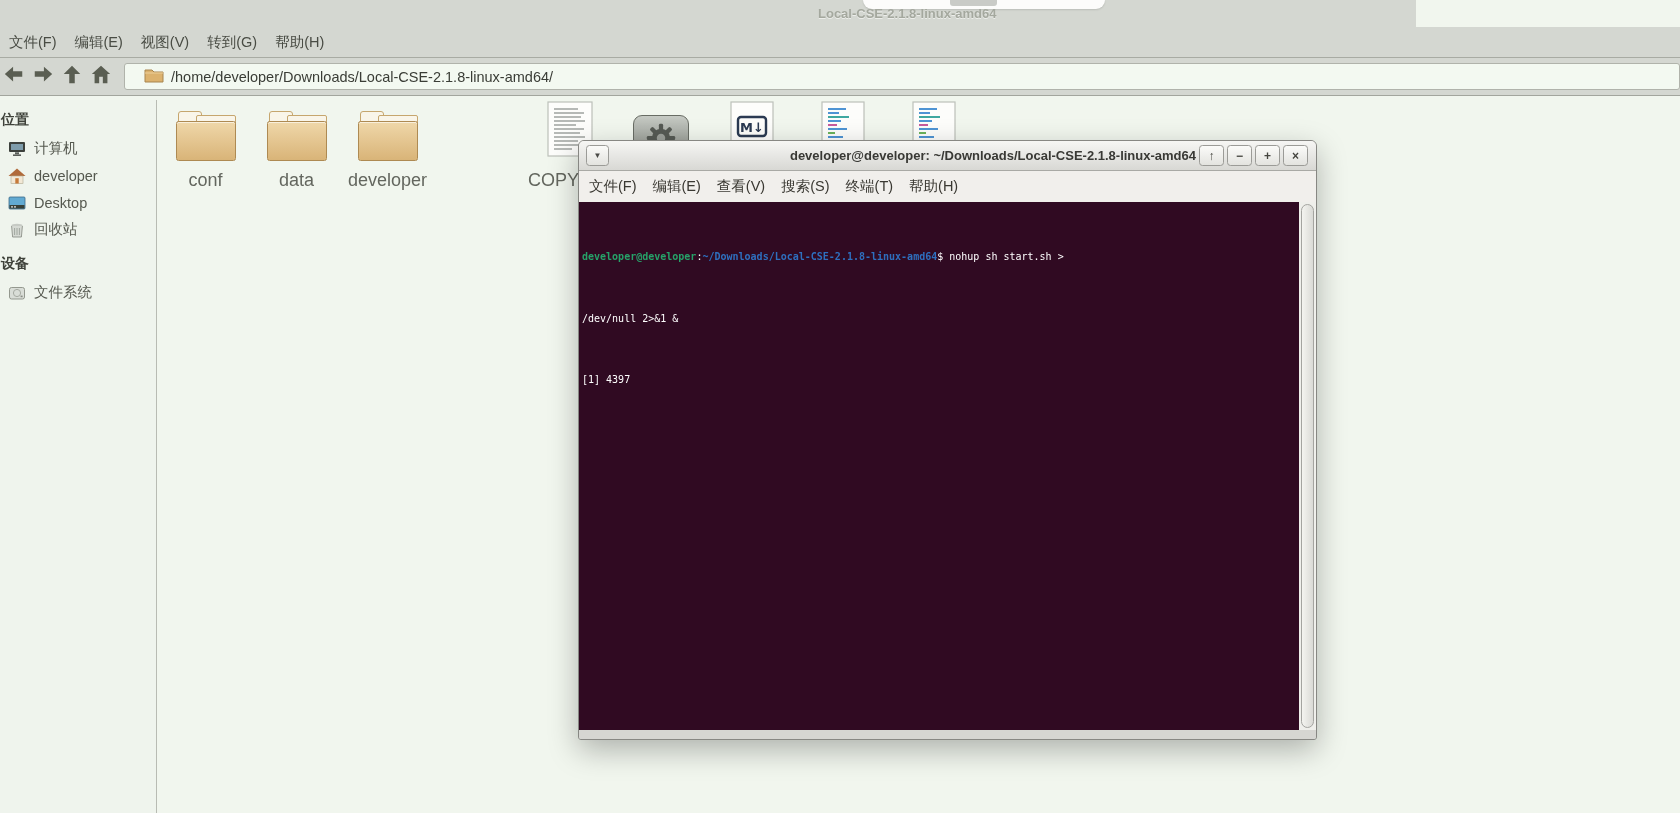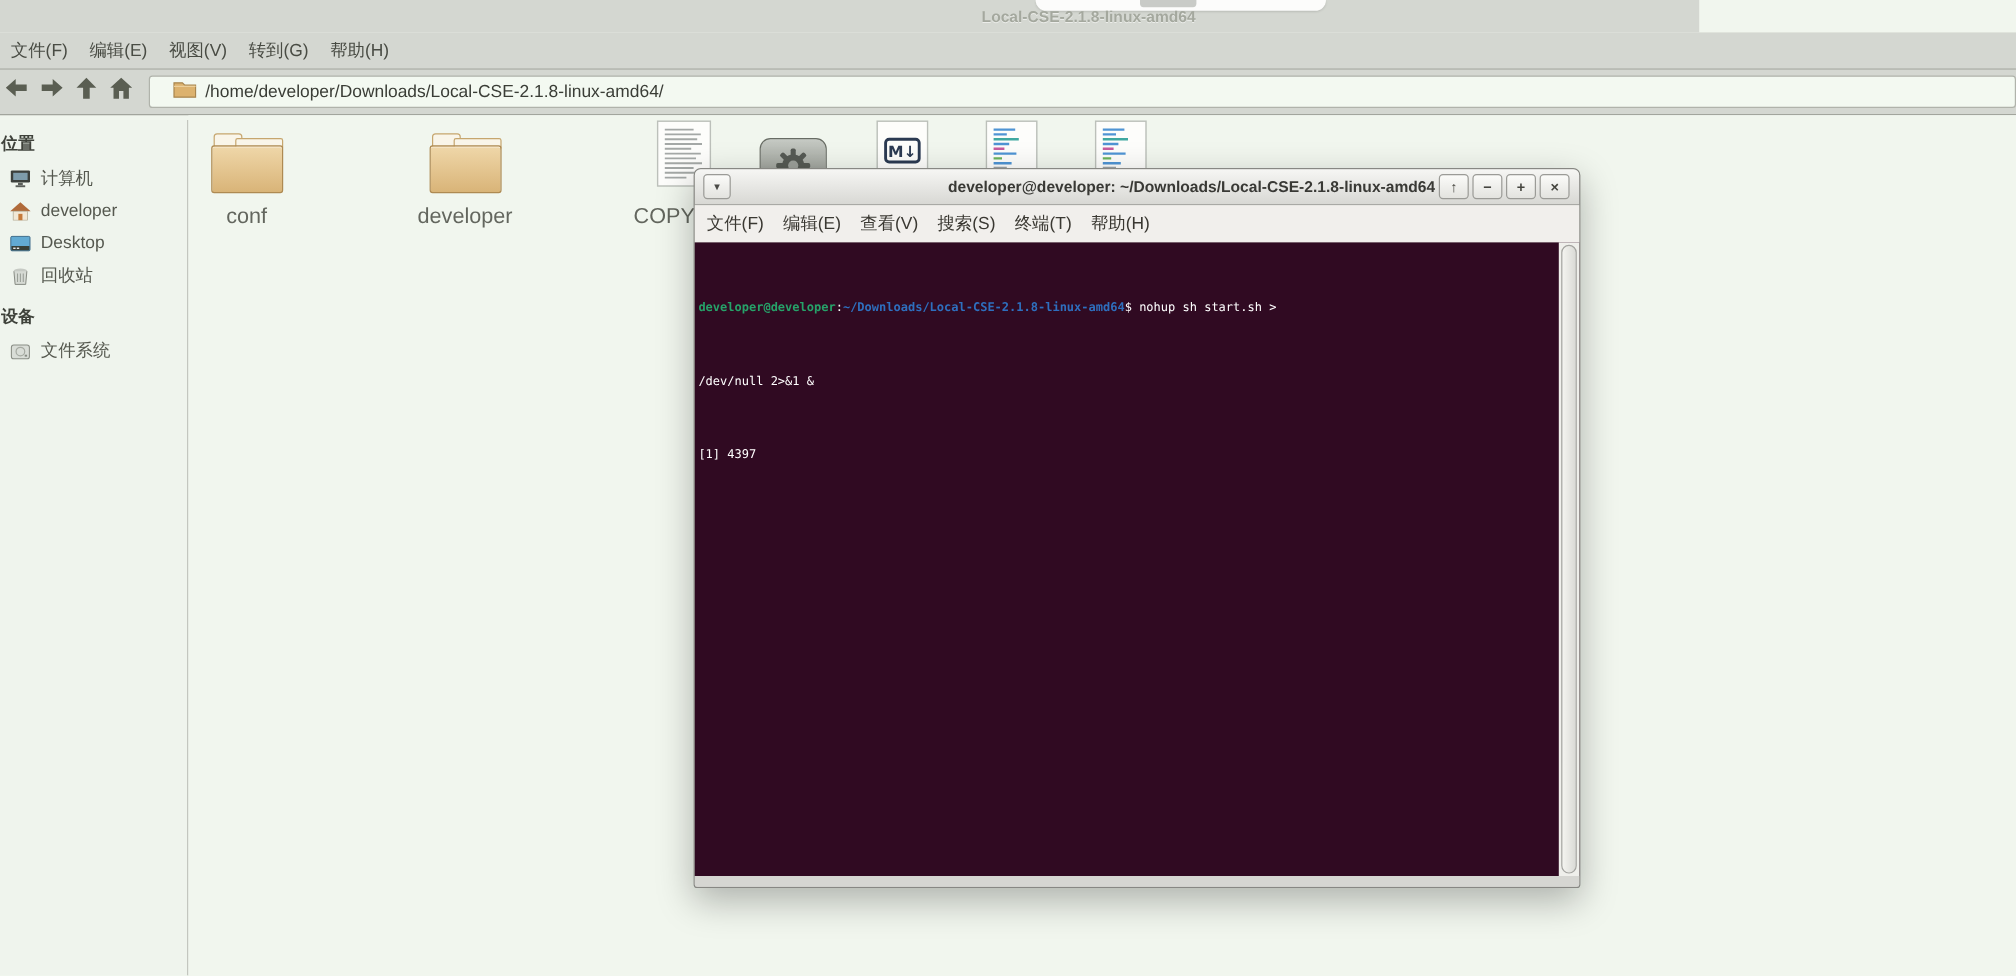--- a/index.html
+++ b/index.html
@@ -160,20 +160,30 @@
   <div class="cell" style="left:3px">
     <div class="icon-slot">
         <div class="folder">
           <div class="f-tab"></div>
           <div class="f-flap"></div>
           <div class="f-body"></div>
         </div>
       </div>
     <div class="label">conf</div>
   </div>
+  <div class="cell" style="left:94px">
+    <div class="icon-slot">
+        <div class="folder">
+          <div class="f-tab"></div>
+          <div class="f-flap"></div>
+          <div class="f-body"></div>
+        </div>
+      </div>
+    <div class="label">data</div>
+  </div>
   <div class="cell" style="left:185px">
     <div class="icon-slot">
         <div class="folder">
           <div class="f-tab"></div>
           <div class="f-flap"></div>
           <div class="f-body"></div>
         </div>
       </div>
     <div class="label">developer</div>
   </div>

